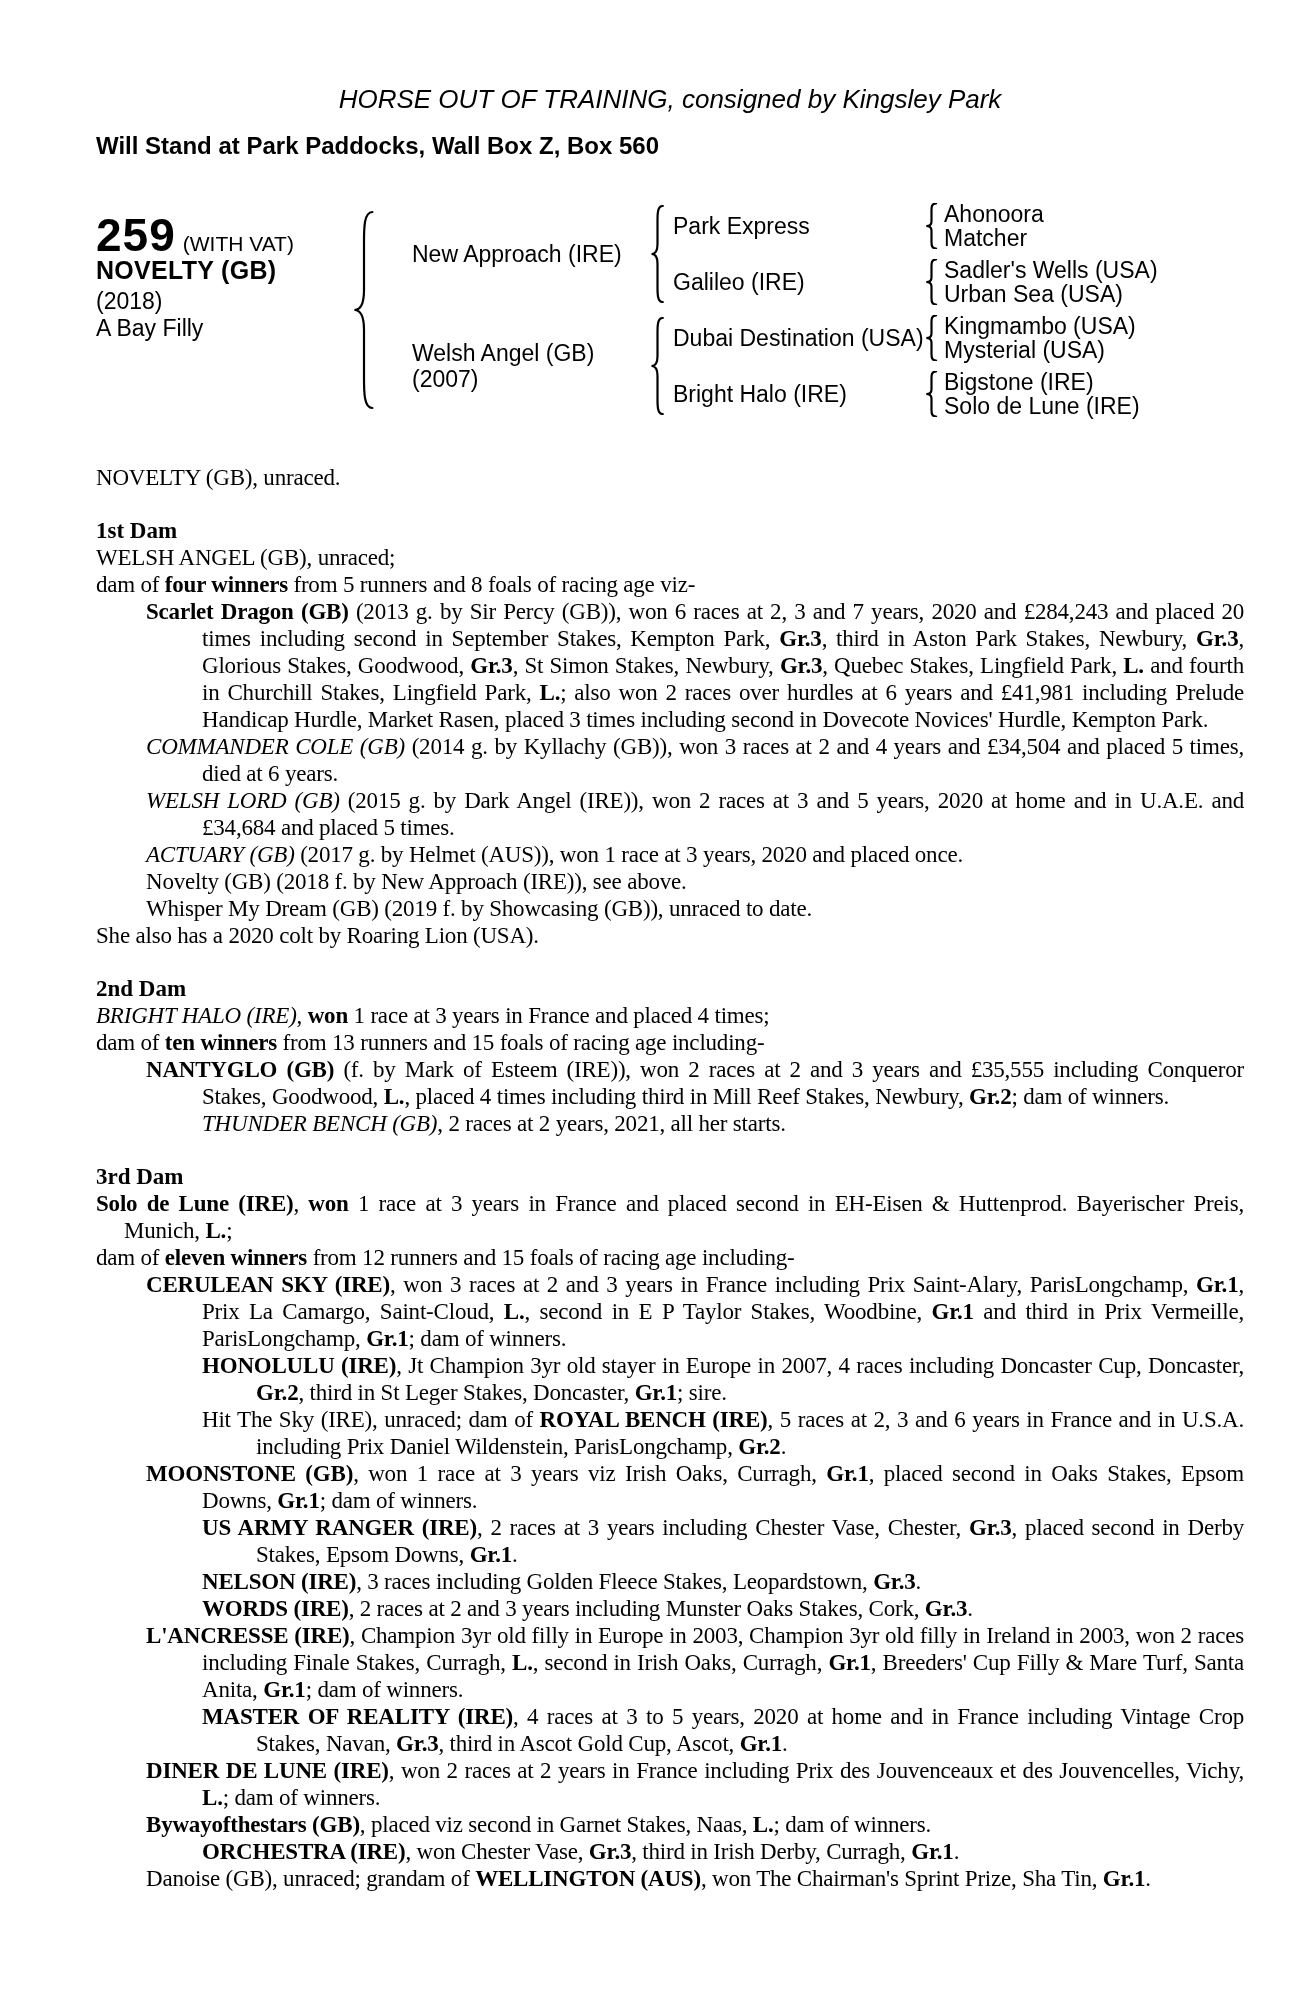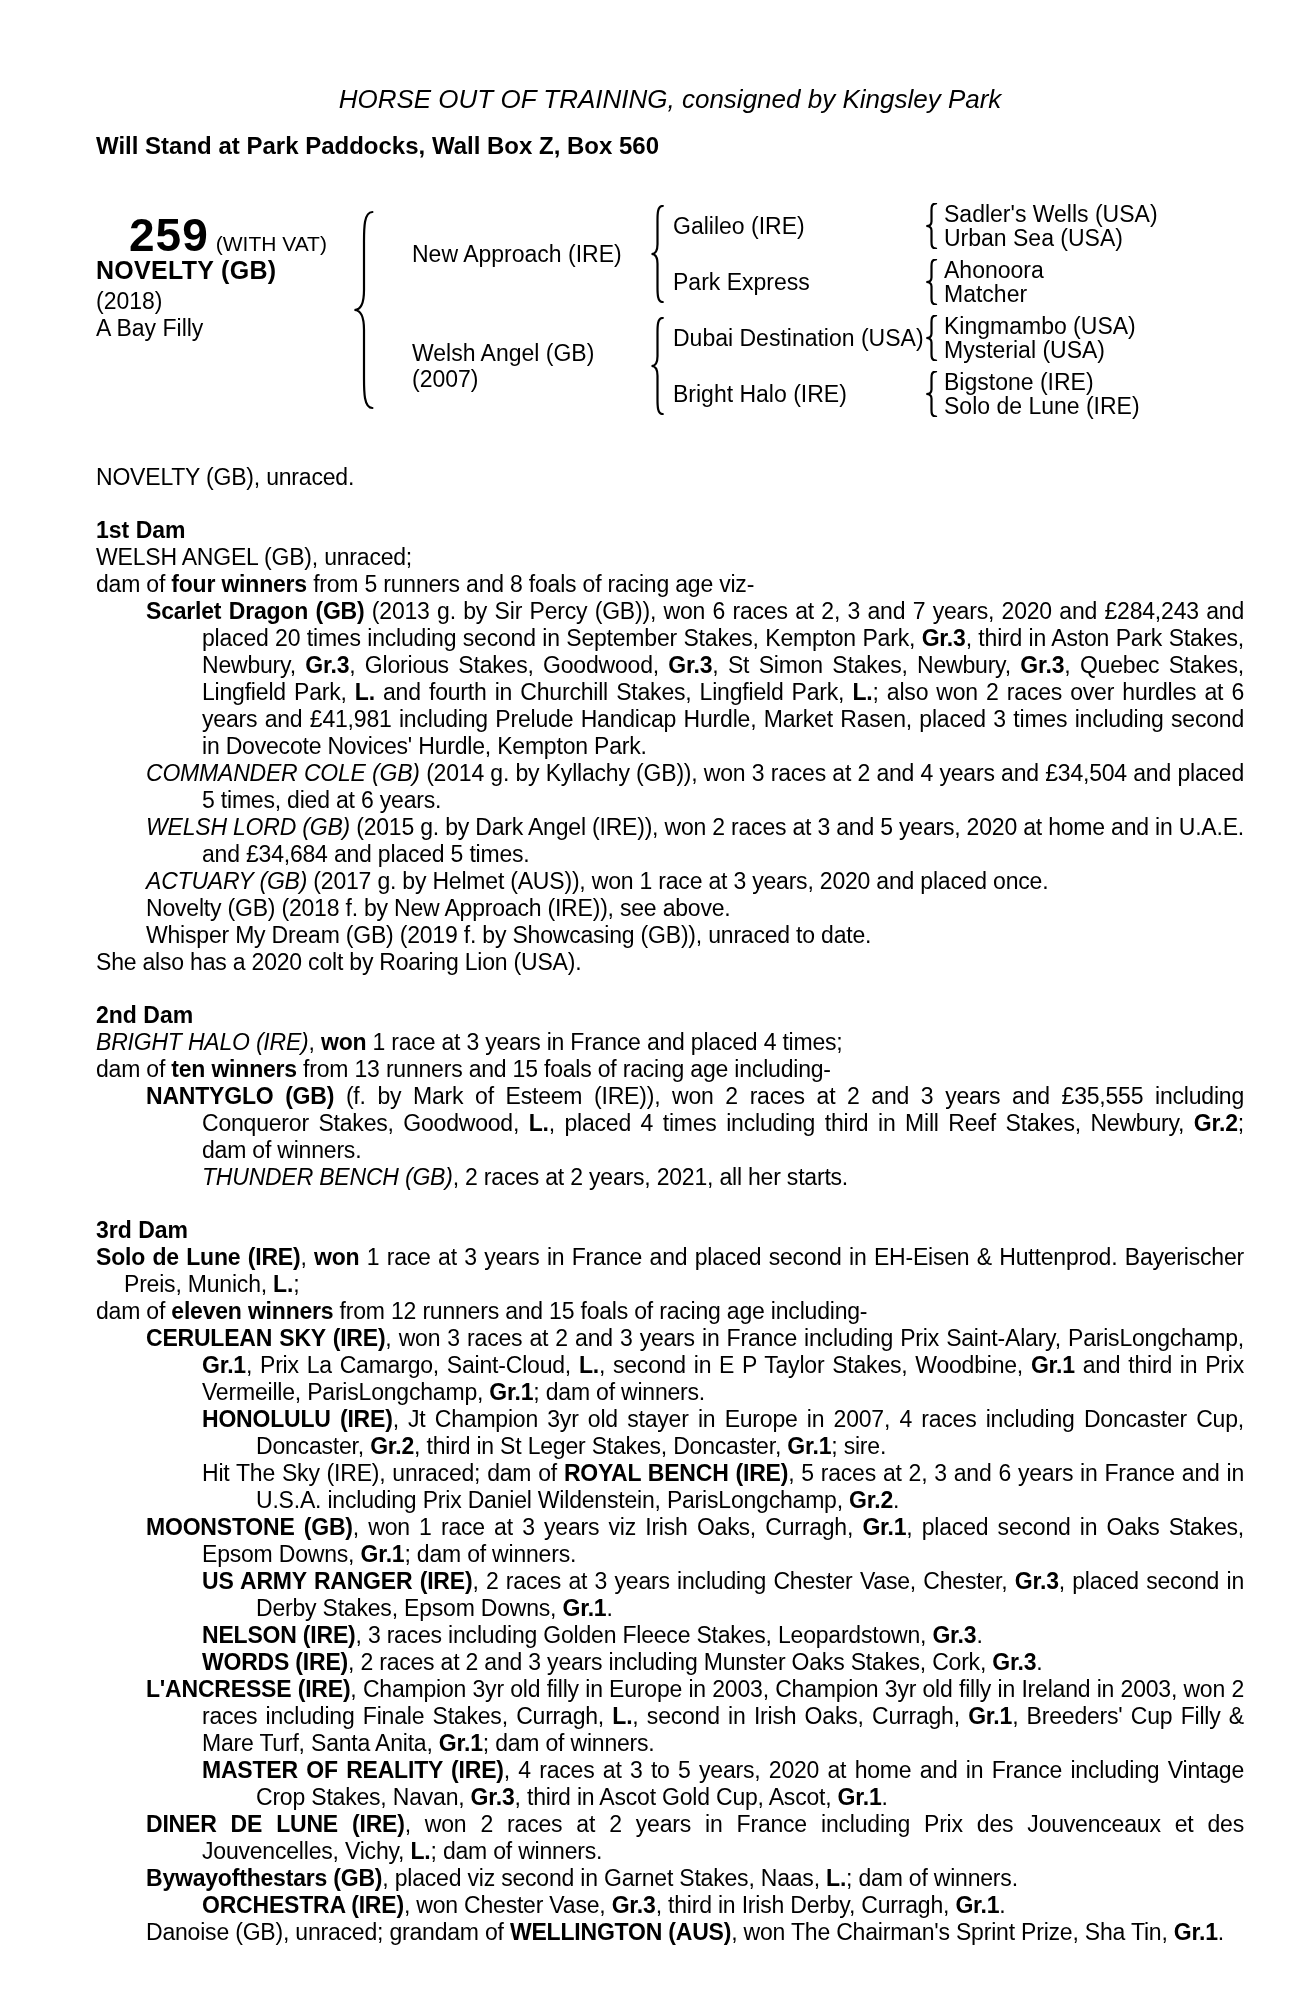--- a/index.html
+++ b/index.html
@@ -6,42 +6,42 @@
   body { width:1314px; height:2000px; color:#000; font-family:"Liberation Sans", sans-serif; }
   .page { box-sizing:border-box; width:1314px; height:2000px; padding:84px 70px 0 96px; overflow:hidden; }
 
   .title { text-align:center; font-style:italic; font-size:26px; line-height:30px; }
   .location { font-weight:bold; font-size:24px; line-height:28px; margin-top:18px; }
 
   
   .pedigree { display:flex; align-items:flex-start; margin-top:42px; }
   .ped-left { width:256px; flex:0 0 auto; padding-top:12px; }
   .lot-row { display:flex; align-items:baseline; }
-  .lot-number { font-size:46px; font-weight:bold; line-height:42px; letter-spacing:1px;margin-left:33px; }
+  .lot-number { font-size:46px; font-weight:bold; line-height:42px; letter-spacing:1px; }
   .lot-vat { font-size:21px; margin-left:7px; }
   .lot-name { font-size:25px; font-weight:bold; letter-spacing:.3px; }
   .lot-year, .lot-desc { font-size:23px; line-height:27px; }
   .lot-year { margin-top:3px; }
 
   .tree { display:flex; align-items:center; }
   .brace { flex:0 0 auto; display:block; }
   .b-outer { width:24px; height:200px; margin-right:12px; }
   .b-mid   { width:15px; height:98px;  margin-right:8px; }
   .b-small { width:13px; height:46px;  margin-right:6px; }
   .parents-col { display:flex; flex-direction:column; gap:8px; }
   .parent-group { display:flex; align-items:center; }
   .parent-name { width:238px; font-size:23px; line-height:26px; flex:0 0 auto;margin-left:24px; }
   .gp-col { display:flex; flex-direction:column; gap:8px; }
   .gp-row { display:flex; align-items:center; }
   .gp-name { width:252px; font-size:23px; flex:0 0 auto; }
   .ggp-pair { display:flex; flex-direction:column; justify-content:center; height:48px; }
   .ggp { font-size:23px; line-height:24px; white-space:nowrap; }
 
   
-  .text-block { margin-top:46px; }
+  .text-block { margin-top:46px;font-family:Liberation Serif, serif; }
   .p { font-size:23px; line-height:27px; margin:0; text-align:justify; letter-spacing:-0.2px; }
   .i0 { padding-left:28px;  text-indent:-28px; }
   .i1 { padding-left:106px; text-indent:-56px; }
   .i2 { padding-left:160px; text-indent:-54px; }
   .dam-heading { font-size:23px; line-height:27px; font-weight:bold; margin:26px 0 0 0; }
 </style>
 </head>
 <body>
 
 <div class="page">
@@ -67,37 +67,37 @@
 
       <div class="parents-col">
 
         <div class="parent-group">
           <div class="parent-name">New Approach (IRE)</div>
           <svg class="brace b-mid" viewBox="0 0 20 100" preserveAspectRatio="none">
             <path d="M17 1 C10 1 10 9 10 16 L10 40 C10 47 7 50 2 50 C7 50 10 53 10 60 L10 84 C10 91 10 99 17 99" fill="none" stroke="#000" stroke-width="2.2" stroke-linecap="round" vector-effect="non-scaling-stroke"></path>
           </svg>
           <div class="gp-col">
             <div class="gp-row">
+              <div class="gp-name">Park Express</div>
+              <svg class="brace b-small" viewBox="0 0 20 100" preserveAspectRatio="none">
+                <path d="M17 1 C10 1 10 9 10 16 L10 40 C10 47 7 50 2 50 C7 50 10 53 10 60 L10 84 C10 91 10 99 17 99" fill="none" stroke="#000" stroke-width="2.2" stroke-linecap="round" vector-effect="non-scaling-stroke"></path>
+              </svg>
+              <div class="ggp-pair">
+                <div class="ggp">Ahonoora</div>
+                <div class="ggp">Matcher</div>
+              </div>
+            </div>
+            <div class="gp-row">
               <div class="gp-name">Galileo (IRE)</div>
               <svg class="brace b-small" viewBox="0 0 20 100" preserveAspectRatio="none">
                 <path d="M17 1 C10 1 10 9 10 16 L10 40 C10 47 7 50 2 50 C7 50 10 53 10 60 L10 84 C10 91 10 99 17 99" fill="none" stroke="#000" stroke-width="2.2" stroke-linecap="round" vector-effect="non-scaling-stroke"></path>
               </svg>
               <div class="ggp-pair">
                 <div class="ggp">Sadler's Wells (USA)</div>
                 <div class="ggp">Urban Sea (USA)</div>
-              </div>
-            </div>
-            <div class="gp-row">
-              <div class="gp-name">Park Express</div>
-              <svg class="brace b-small" viewBox="0 0 20 100" preserveAspectRatio="none">
-                <path d="M17 1 C10 1 10 9 10 16 L10 40 C10 47 7 50 2 50 C7 50 10 53 10 60 L10 84 C10 91 10 99 17 99" fill="none" stroke="#000" stroke-width="2.2" stroke-linecap="round" vector-effect="non-scaling-stroke"></path>
-              </svg>
-              <div class="ggp-pair">
-                <div class="ggp">Ahonoora</div>
-                <div class="ggp">Matcher</div>
               </div>
             </div>
           </div>
         </div>
 
         <div class="parent-group">
           <div class="parent-name">
             <div>Welsh Angel (GB)</div>
             <div>(2007)</div>
           </div>

